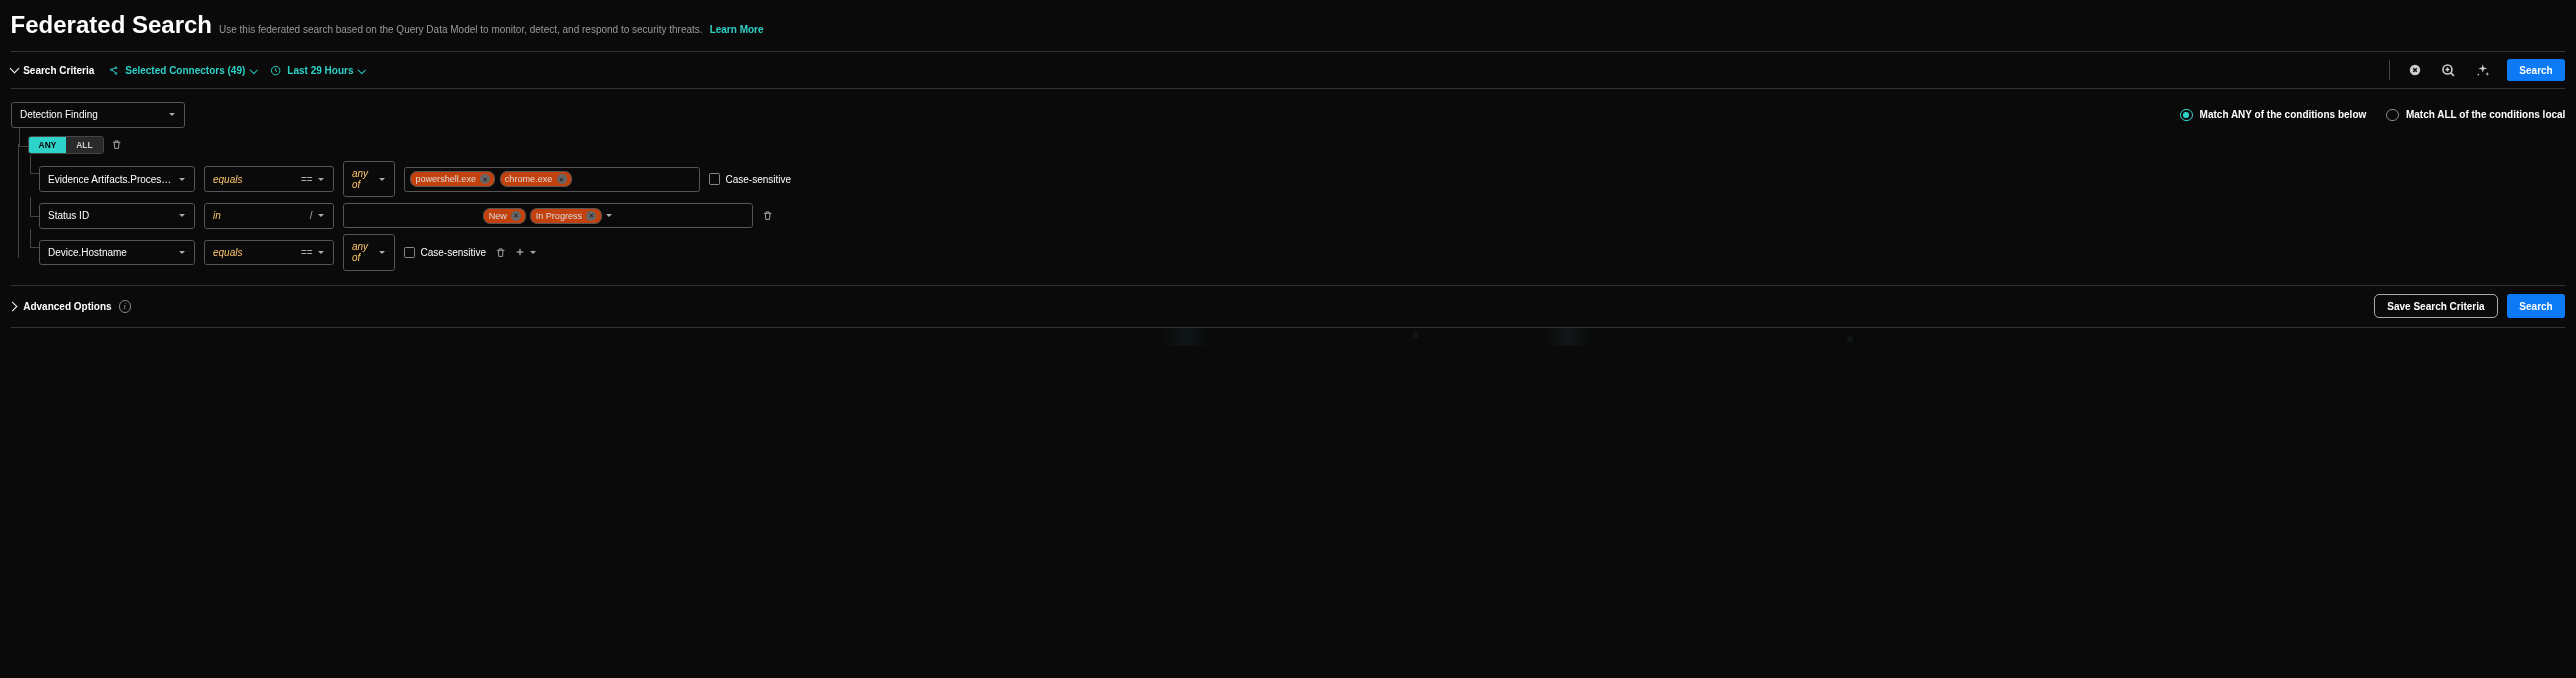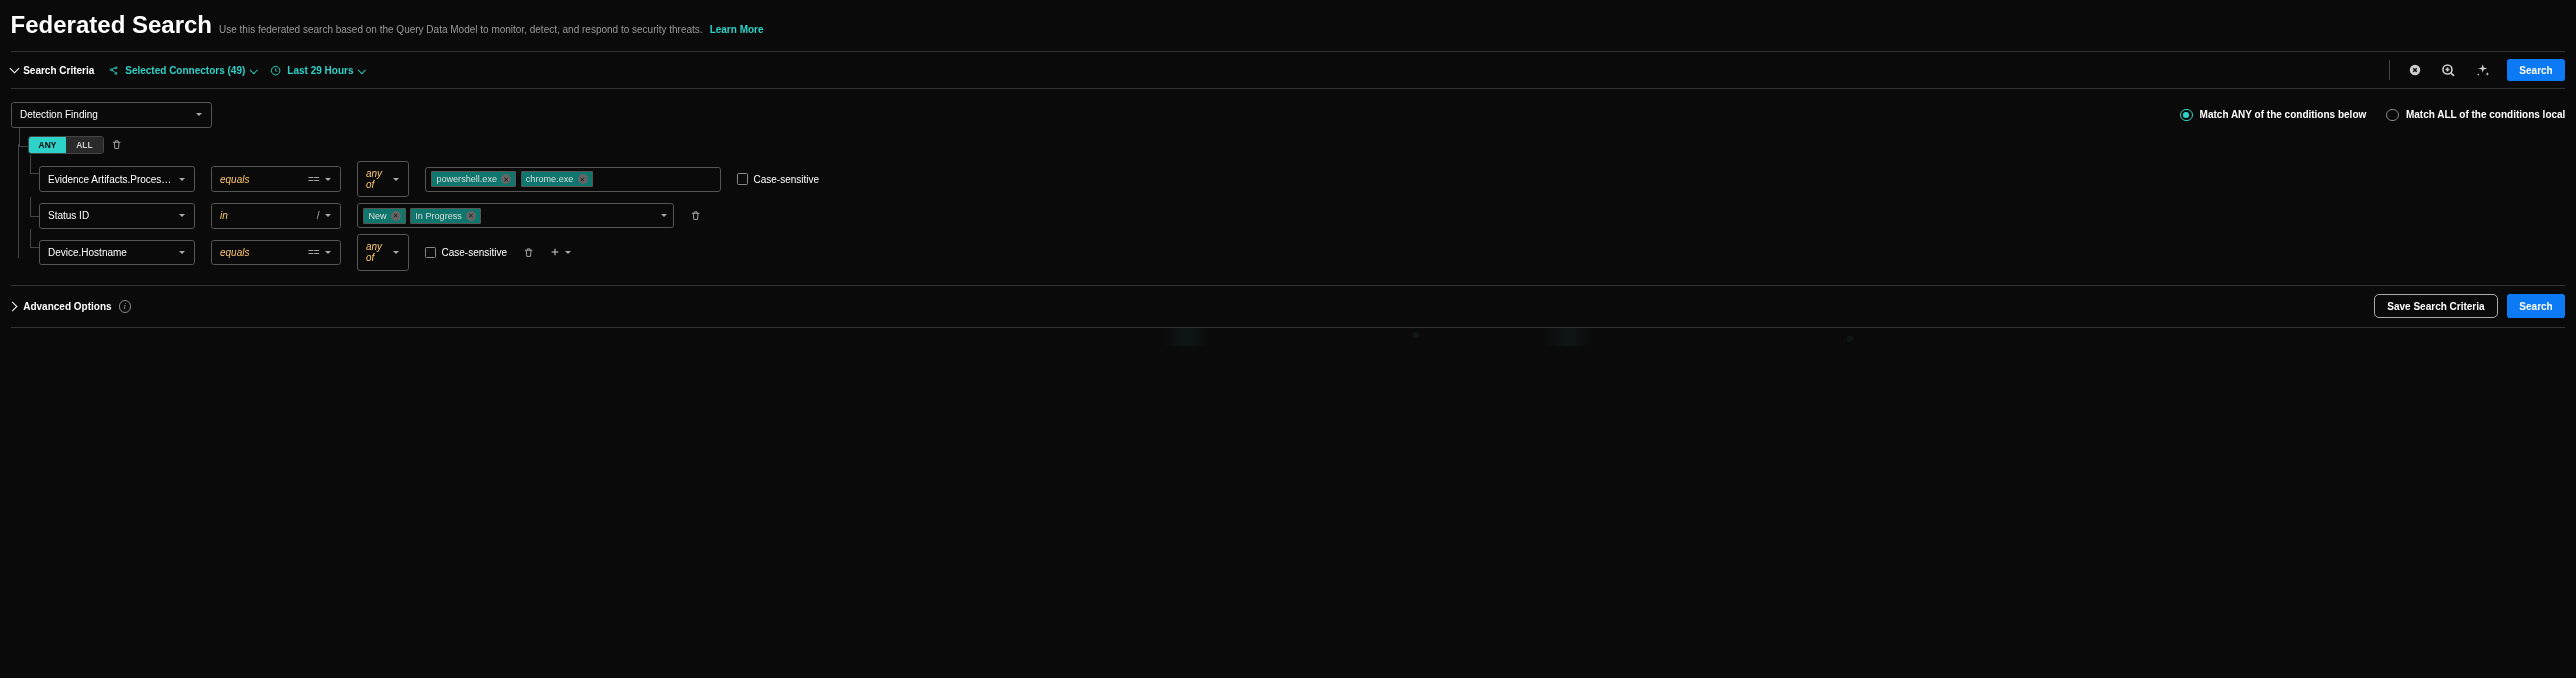--- a/index.html
+++ b/index.html
@@ -119,21 +119,21 @@
     border: 0.7px solid #555;
     border-radius: 2.8px;
     padding: 6.3px 8.4px;
     display: flex;
     align-items: center;
     justify-content: space-between;
     color: #fff;
     cursor: pointer;
     min-height: 25px;
   }
-  .sel-main { width: 201px; }
+  .sel-main { width: 174px; }
   .caret {
     width: 0; height: 0;
     border-left: 3.5px solid transparent;
     border-right: 3.5px solid transparent;
     border-top: 3.5px solid #aaa;
   }
   .radio-group {
     display: flex;
     align-items: center;
     gap: 20px;
@@ -222,21 +222,21 @@
     position: absolute;
     left: -20.4px;
     top: -17px;
     bottom: 12.7px;
     width: 0.7px;
     background: #444;
   }
   .rule {
     display: flex;
     align-items: center;
-    gap: 16px;
+    gap: 9px;
     margin-bottom: 5.6px;
     position: relative;
   }
   .rule::before {
     content: "";
     position: absolute;
     left: -9.1px;
     top: -5.6px;
     width: 0.7px;
     height: 18.3px;
@@ -274,25 +274,25 @@
     border: 0.7px solid #555;
     border-radius: 2.8px;
     min-height: 25px;
     display: flex;
     align-items: center;
     gap: 4.2px;
     padding: 2.8px 5.6px;
     flex-wrap: wrap;
   }
   .vb-wide { width: 296px; }
-  .vb-narrow { width: 317px; justify-content: space-between; }
+  .vb-narrow { width: 410px; justify-content: center; }
   .chip {
-    background: #0f766e;
+    background: #c2410c;
     border: 0.7px solid #555;
-    border-radius: 1px;
+    border-radius: 7px;
     padding: 2.1px 4.2px;
     display: flex;
     align-items: center;
     gap: 4.2px;
     font-size: 9.1px;
     color: #ddd;
   }
   .chip-x {
     width: 10px; height: 10px;
     border-radius: 50%;

